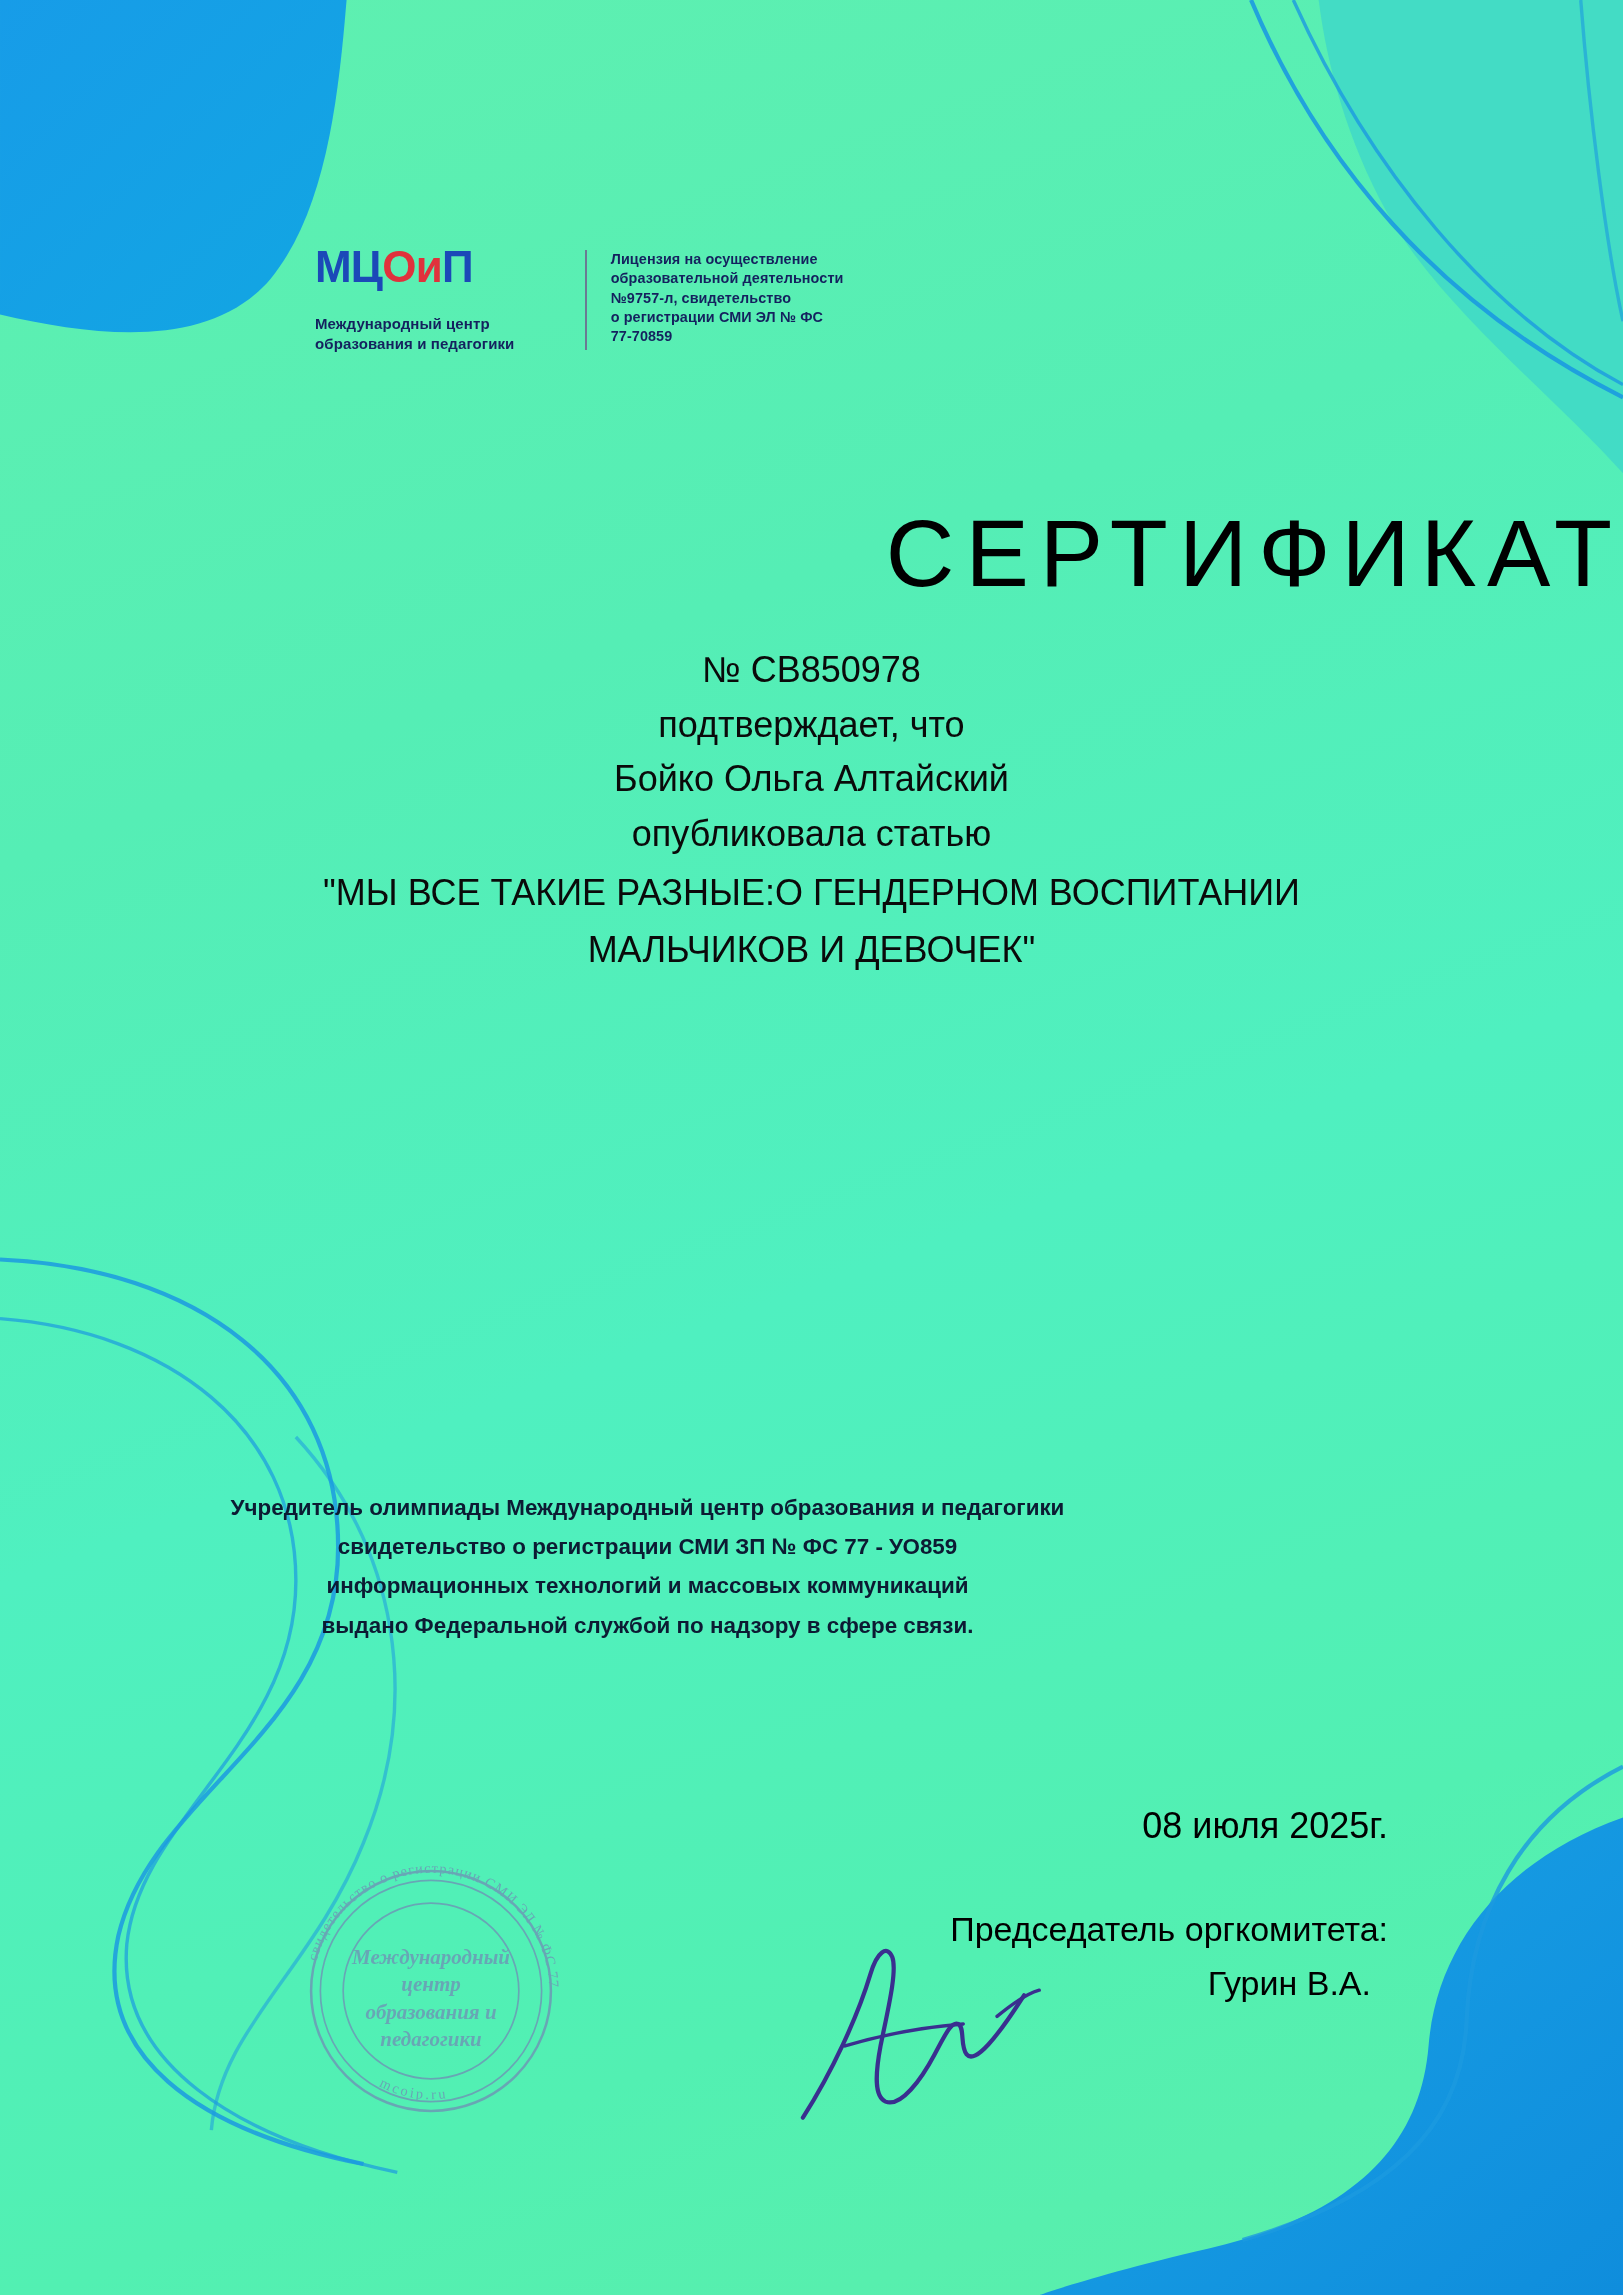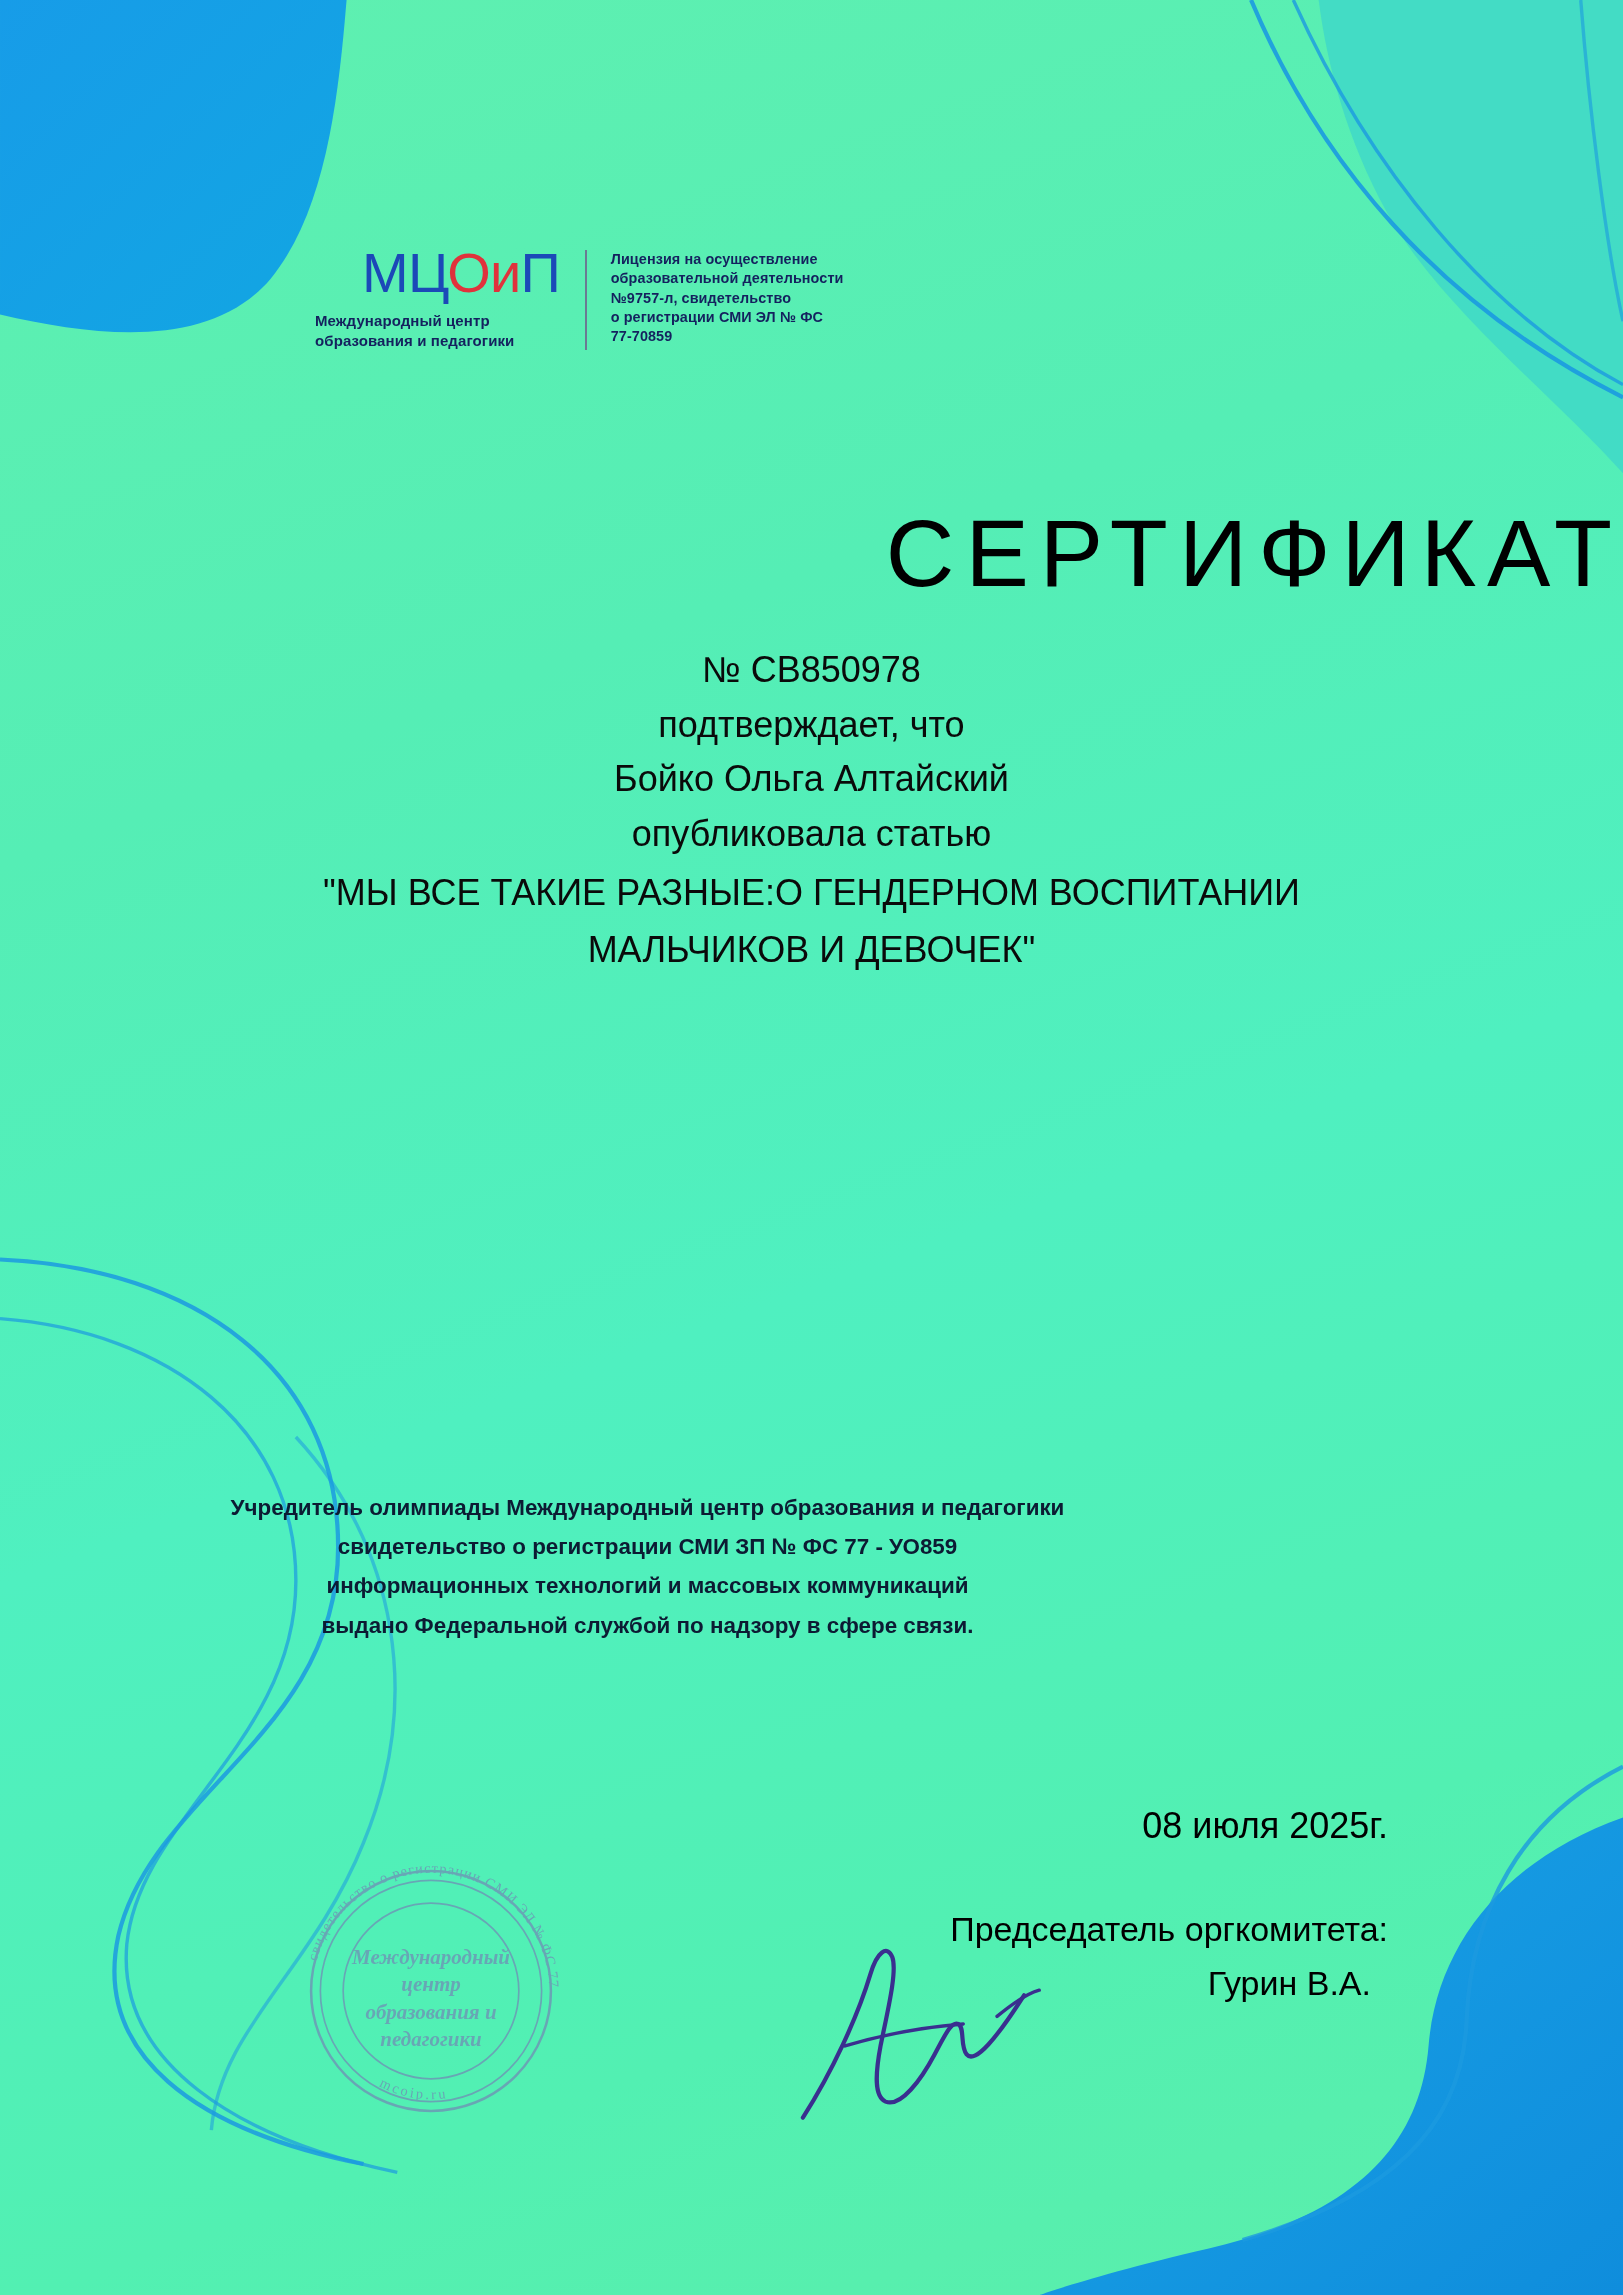--- a/index.html
+++ b/index.html
@@ -32,29 +32,28 @@
     position: absolute;
     top: 245px;
     left: 315px;
     display: flex;
     align-items: flex-start;
   }
   .logo-block {
     width: 245px;
   }
   .logo-word {
-    font-size: 56px;
-    font-weight: normal;
+    font-size: 44px;
+    font-weight: bold;
     letter-spacing: -0.8px;
     line-height: 1;
     white-space: nowrap;
-    text-align: right;
   }
   .logo-sub {
-    margin-top: 10px;
+    margin-top: 25px;
     font-size: 15px;
     font-weight: bold;
     color: #14215e;
     line-height: 1.32;
     letter-spacing: 0.1px;
   }
   .divider {
     width: 1.7px;
     background: #6b7a93;
     height: 100px;

